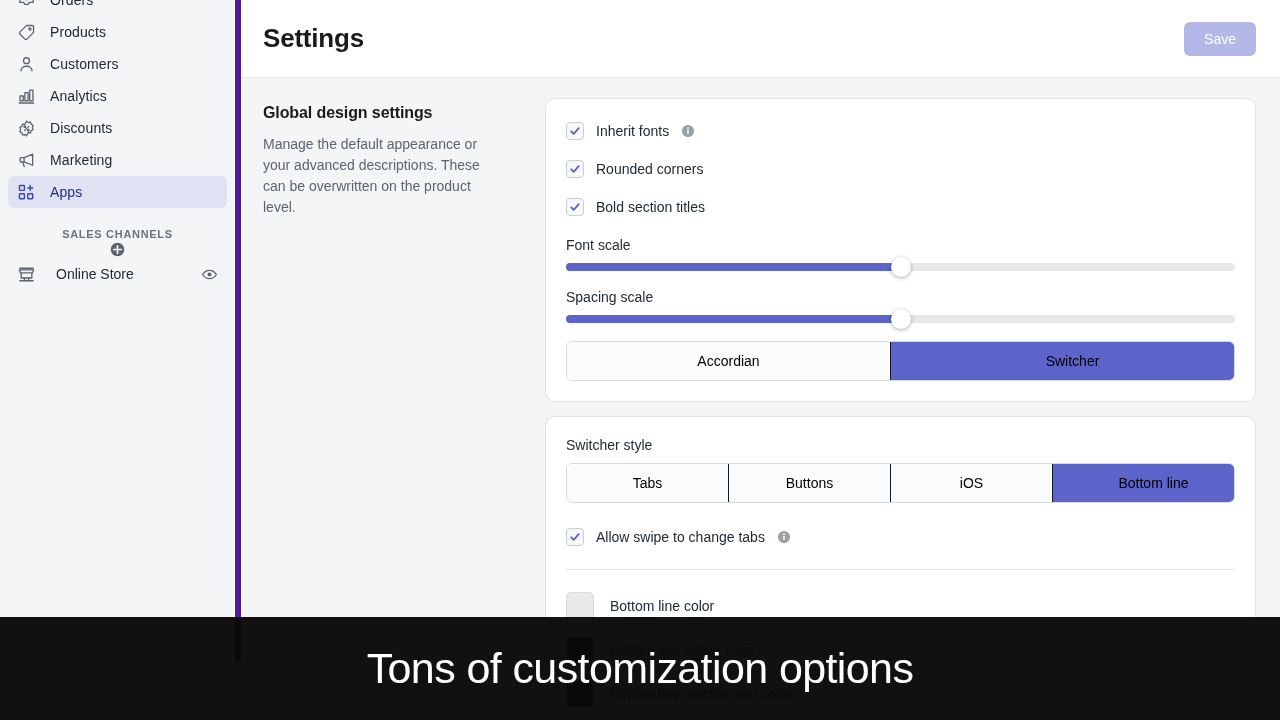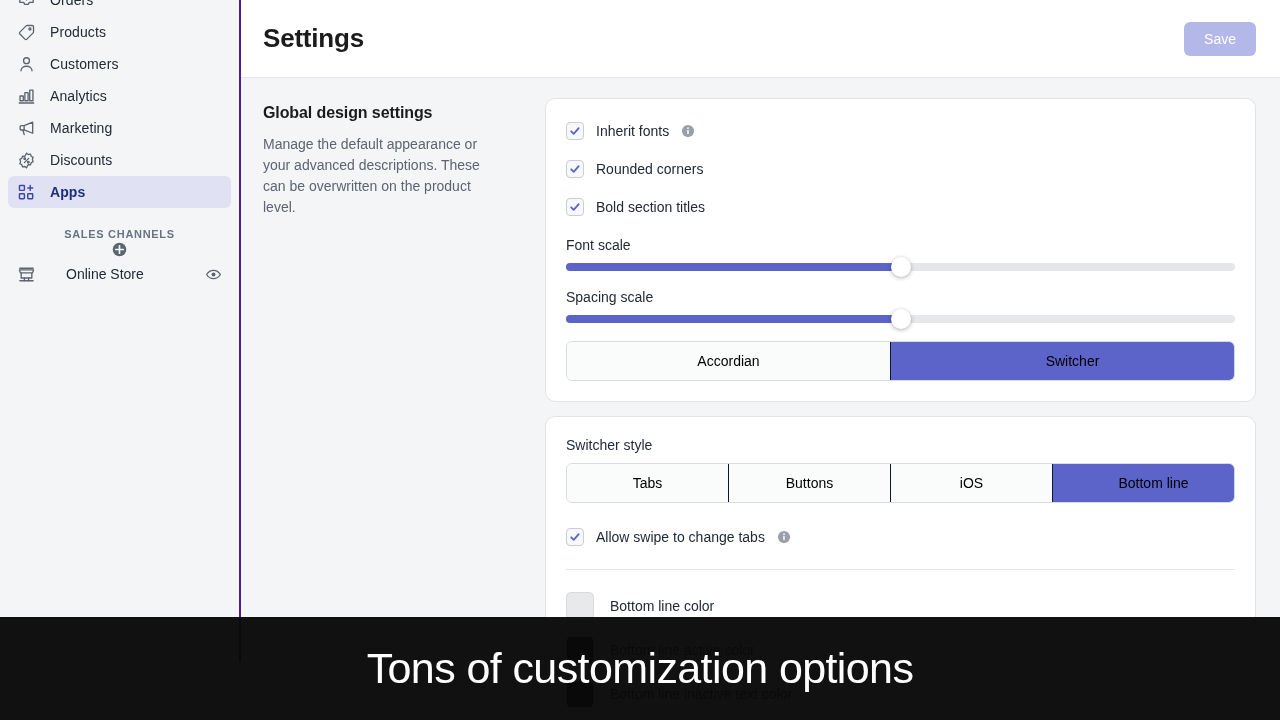--- a/index.html
+++ b/index.html
@@ -8,51 +8,51 @@
     font-family: "Liberation Sans", sans-serif;
     background: #f4f5f7;
     overflow: hidden;
   }
   #app { position: relative; width: 1280px; height: 720px; display: flex; }
 
   
   .sidebar {
     width: 241px; height: 662px;
     background: #f4f5f7;
-    border-right: 2px solid #4c1d95;
+    border-right: 6px solid #4c1d95;
     padding-top: 0;
     flex: 0 0 241px;
     position: relative;
   }
   .nav-list { padding: 0 8px; margin-top: -16px; }
   .nav-item {
     display: flex; align-items: center;
     height: 32px; padding: 0 8px; margin-bottom: 0px;
     border-radius: 6px; gap: 14px; cursor: pointer;
   }
   .nav-item .nav-label {
     font-size: 14px; color: #212b36; letter-spacing: .1px;
   }
   .nav-item.active { background: #e0e2f4; }
-  .nav-item.active .nav-label { color: #202e78; font-weight: 700; text-align: right; }
+  .nav-item.active .nav-label { color: #202e78; font-weight: 400; text-align: right; }
   .nav-icon { width: 20px; height: 20px; display: flex; align-items: center; justify-content: center; flex: 0 0 20px; }
   .nav-icon svg { display: block; }
 
   .section-header {
     display: flex; align-items: center; justify-content: space-between;
     padding: 0 16px 0 16px; height: 30px; margin-top: 20px; flex-direction: column;
   }
   .section-header .sh-title {
     font-size: 11px; font-weight: 700; letter-spacing: .7px;
     color: #6b7380; text-transform: uppercase;
   }
   .sh-action { width: 20px; height: 20px; display: flex; align-items: center; justify-content: center; cursor: pointer; }
   .channel-item {
     display: flex; align-items: center; height: 32px;
-    padding: 0 16px; gap: 30px; cursor: pointer;
+    padding: 0 16px; gap: 20px; cursor: pointer;
   }
   .channel-item .ch-label { font-size: 14px; color: #212b36; flex: 1; }
   .ch-eye { width: 20px; height: 20px; display: flex; align-items: center; justify-content: center; }
 
   
   .main { flex: 1; height: 720px; display: flex; flex-direction: column; background: #f4f5f7; }
   .topbar {
     height: 78px; background: #ffffff; border-bottom: 1px solid #e4e6ea;
     display: flex; align-items: center; justify-content: space-between;
     padding: 0 24px 0 22px; flex: 0 0 78px;
@@ -171,39 +171,39 @@
               <rect x="8.3" y="6" width="3.4" height="8.5"></rect>
               <rect x="13.4" y="3.2" width="3.4" height="11.3"></rect>
               <path d="M2.4 16.8h15.2"></path>
           </svg>
         </span>
         <span class="nav-label">Analytics</span>
       </div>
 
       <div class="nav-item">
         <span class="nav-icon">
-          <svg width="19" height="19" viewBox="0 0 20 20" fill="none" stroke="#5c6470" stroke-width="1.4" stroke-linecap="round" stroke-linejoin="round">
-            <path d="M16.5 3.4v11.6l-9-3.6V7z"></path>
-              <path d="M7.5 7H4.6a1.3 1.3 0 00-1.3 1.3v2a1.3 1.3 0 001.3 1.3h2.9"></path>
-              <path d="M6.2 11.6l1.4 4.8"></path>
-          </svg>
-        </span>
-        <span class="nav-label">Marketing</span>
-      </div>
-
-      <div class="nav-item">
-        <span class="nav-icon">
           <svg width="19" height="19" viewBox="0 0 20 20" fill="none" stroke="#5c6470" stroke-width="1.35" stroke-linecap="round">
             <path d="M10 2.3l1.9 1.35 2.3-.25 .75 2.2 2 1.15-.75 2.2.75 2.2-2 1.15-.75 2.2-2.3-.25L10 17.7l-1.9-1.35-2.3.25-.75-2.2-2-1.15.75-2.2-.75-2.2 2-1.15.75-2.2 2.3.25z"></path>
             <path d="M7.8 12.2l4.4-4.4"></path>
               <circle cx="8.1" cy="8.1" r=".85"></circle>
               <circle cx="11.9" cy="11.9" r=".85"></circle>
           </svg>
         </span>
         <span class="nav-label">Discounts</span>
+      </div>
+
+      <div class="nav-item">
+        <span class="nav-icon">
+          <svg width="19" height="19" viewBox="0 0 20 20" fill="none" stroke="#5c6470" stroke-width="1.4" stroke-linecap="round" stroke-linejoin="round">
+            <path d="M16.5 3.4v11.6l-9-3.6V7z"></path>
+              <path d="M7.5 7H4.6a1.3 1.3 0 00-1.3 1.3v2a1.3 1.3 0 001.3 1.3h2.9"></path>
+              <path d="M6.2 11.6l1.4 4.8"></path>
+          </svg>
+        </span>
+        <span class="nav-label">Marketing</span>
       </div>
 
       <div class="nav-item active">
         <span class="nav-icon">
           <svg width="19" height="19" viewBox="0 0 20 20" fill="none" stroke="#3b46a8" stroke-width="1.5" stroke-linecap="round">
             <rect x="2.6" y="2.6" width="5.2" height="5.2" rx=".6"></rect>
             <rect x="2.6" y="11.3" width="5.2" height="5.2" rx=".6"></rect>
             <rect x="11.3" y="11.3" width="5.2" height="5.2" rx=".6"></rect>
             <path d="M13.9 2.6v5.2M11.3 5.2h5.2"></path>
           </svg>

